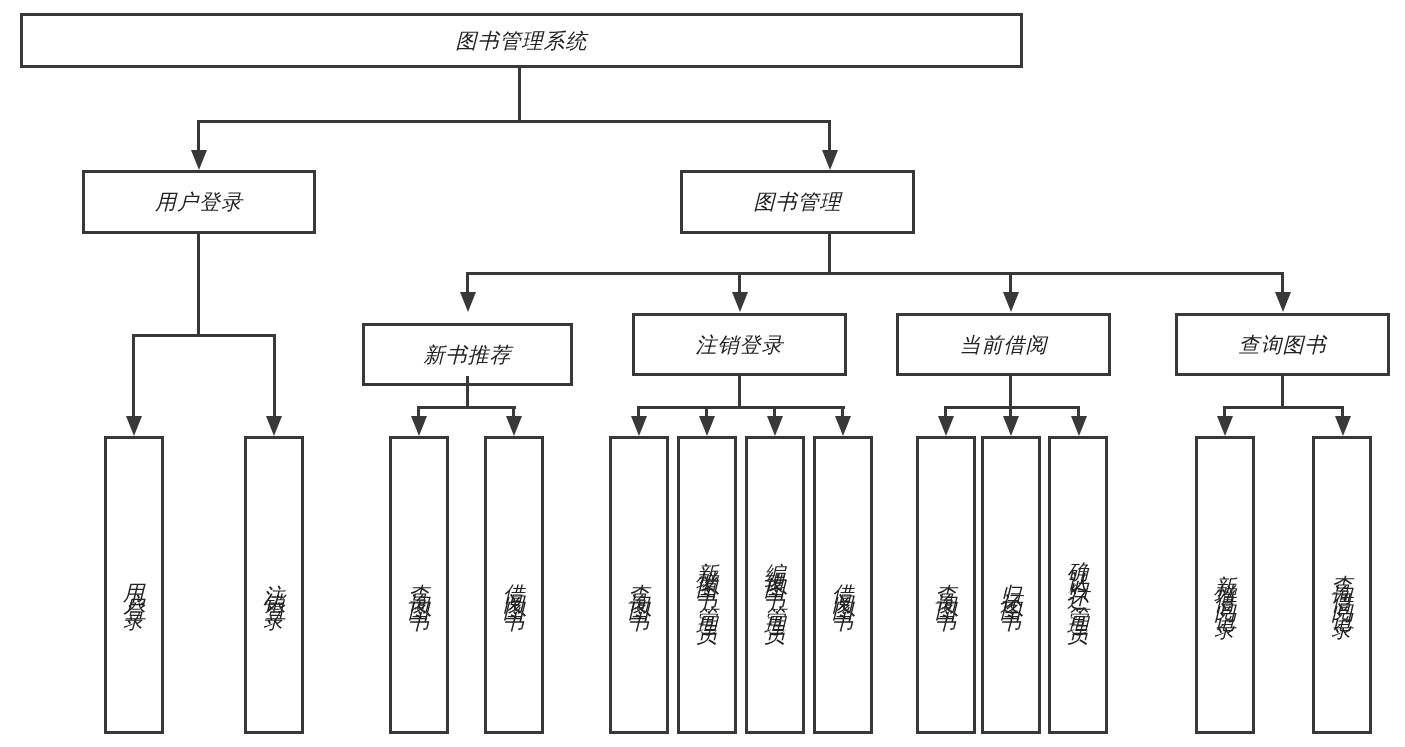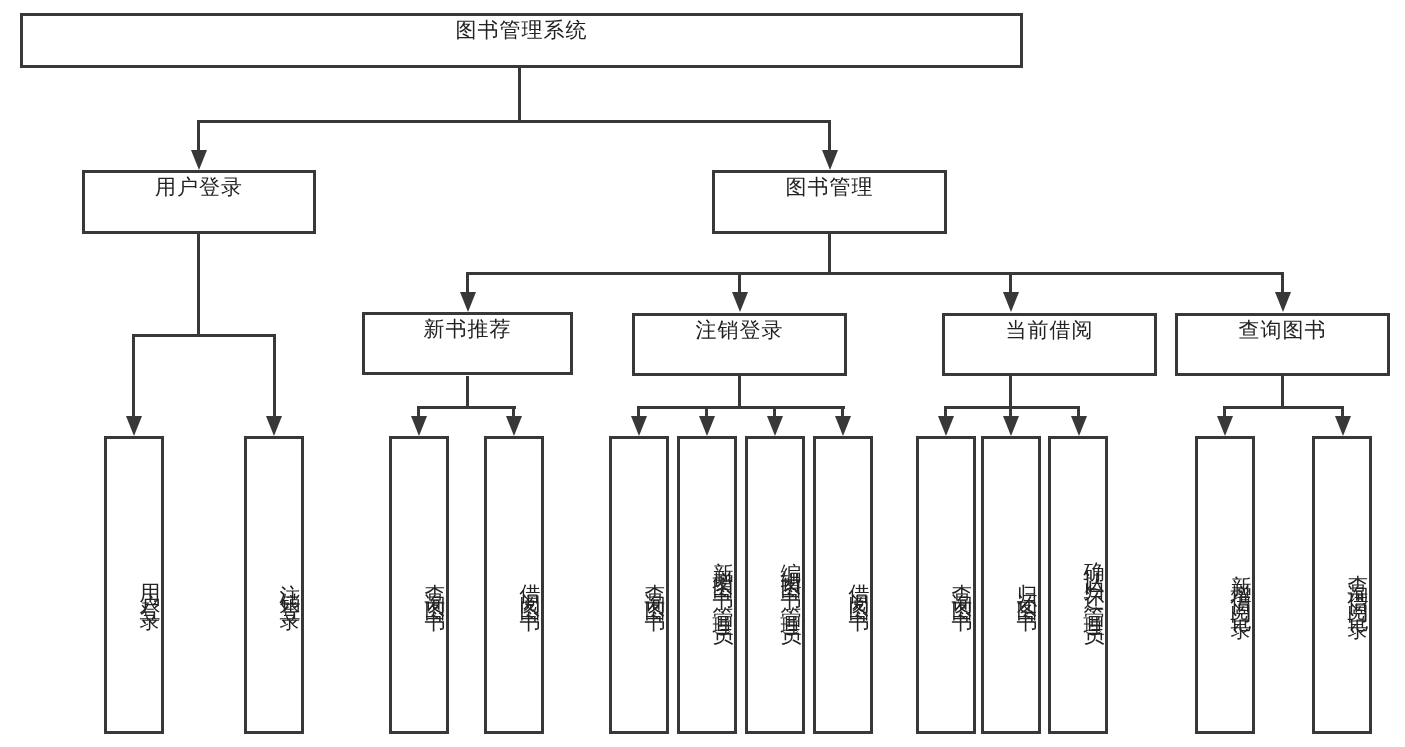--- a/index.html
+++ b/index.html
@@ -15,24 +15,25 @@
     width:1405px;height:747px;
     background:var(--box-background);
     font-family:"Liberation Sans","DejaVu Sans",sans-serif;
     overflow:hidden;
   }
   .box{
     position:absolute;
     box-sizing:border-box;
     border:3px solid var(--box-border);
     background:var(--box-background);
-    display:flex;align-items:flex-start;justify-content:center;
+    display:flex;align-items:center;justify-content:center;
     font-size:21px;color:var(--text);
     letter-spacing:1px;
     text-align:center;
+    font-style:italic;
   }
   .leaf{
     writing-mode:vertical-rl;
     text-orientation:mixed;
     letter-spacing:9px;
     font-size:21px;
     line-height:1;
   }
   .hline,.vline{position:absolute;background:var(--line);}
   .hline{height:3px;}
@@ -65,21 +66,21 @@
   <div class="vline" style="left:518px;top:68px;height:55px;"></div>
   <div class="hline" style="left:197px;top:120px;width:634px;"></div>
   <div class="vline" style="left:197px;top:120px;height:34px;"></div>
   <div class="arrow" style="left:191px;top:150px;"></div>
   <div class="vline" style="left:828px;top:120px;height:34px;"></div>
   <div class="arrow" style="left:822px;top:150px;"></div>
 
   <div class="box" style="left:82px;top:170px;width:234px;height:64px;">
     <span>用户登录</span>
   </div>
-  <div class="box" style="left:712px;top:170px;width:235px;height:64px;">
+  <div class="box" style="left:680px;top:170px;width:235px;height:64px;">
     <span>图书管理</span>
   </div>
 
   <div class="vline" style="left:197px;top:234px;height:103px;"></div>
   <div class="hline" style="left:132px;top:334px;width:144px;"></div>
   <div class="vline" style="left:132px;top:334px;height:84px;"></div>
   <div class="arrow" style="left:126px;top:416px;"></div>
   <div class="vline" style="left:273px;top:334px;height:84px;"></div>
   <div class="arrow" style="left:266px;top:416px;"></div>
 
@@ -87,27 +88,27 @@
   <div class="hline" style="left:466px;top:272px;width:818px;"></div>
   <div class="vline" style="left:466px;top:272px;height:22px;"></div>
   <div class="arrow" style="left:460px;top:292px;"></div>
   <div class="vline" style="left:738px;top:272px;height:22px;"></div>
   <div class="arrow" style="left:732px;top:292px;"></div>
   <div class="vline" style="left:1009px;top:272px;height:22px;"></div>
   <div class="arrow" style="left:1003px;top:292px;"></div>
   <div class="vline" style="left:1281px;top:272px;height:22px;"></div>
   <div class="arrow" style="left:1275px;top:292px;"></div>
 
-  <div class="box" style="left:362px;top:312px;width:211px;height:63px;">
+  <div class="box" style="left:362px;top:323px;width:211px;height:63px;">
     <span>新书推荐</span>
   </div>
   <div class="box" style="left:632px;top:313px;width:215px;height:63px;">
     <span>注销登录</span>
   </div>
-  <div class="box" style="left:942px;top:313px;width:215px;height:63px;">
+  <div class="box" style="left:896px;top:313px;width:215px;height:63px;">
     <span>当前借阅</span>
   </div>
   <div class="box" style="left:1175px;top:313px;width:215px;height:63px;">
     <span>查询图书</span>
   </div>
 
   <div class="vline" style="left:466px;top:376px;height:33px;"></div>
   <div class="hline" style="left:417px;top:406px;width:99px;"></div>
   <div class="vline" style="left:417px;top:406px;height:12px;"></div>
   <div class="arrow" style="left:411px;top:416px;"></div>

